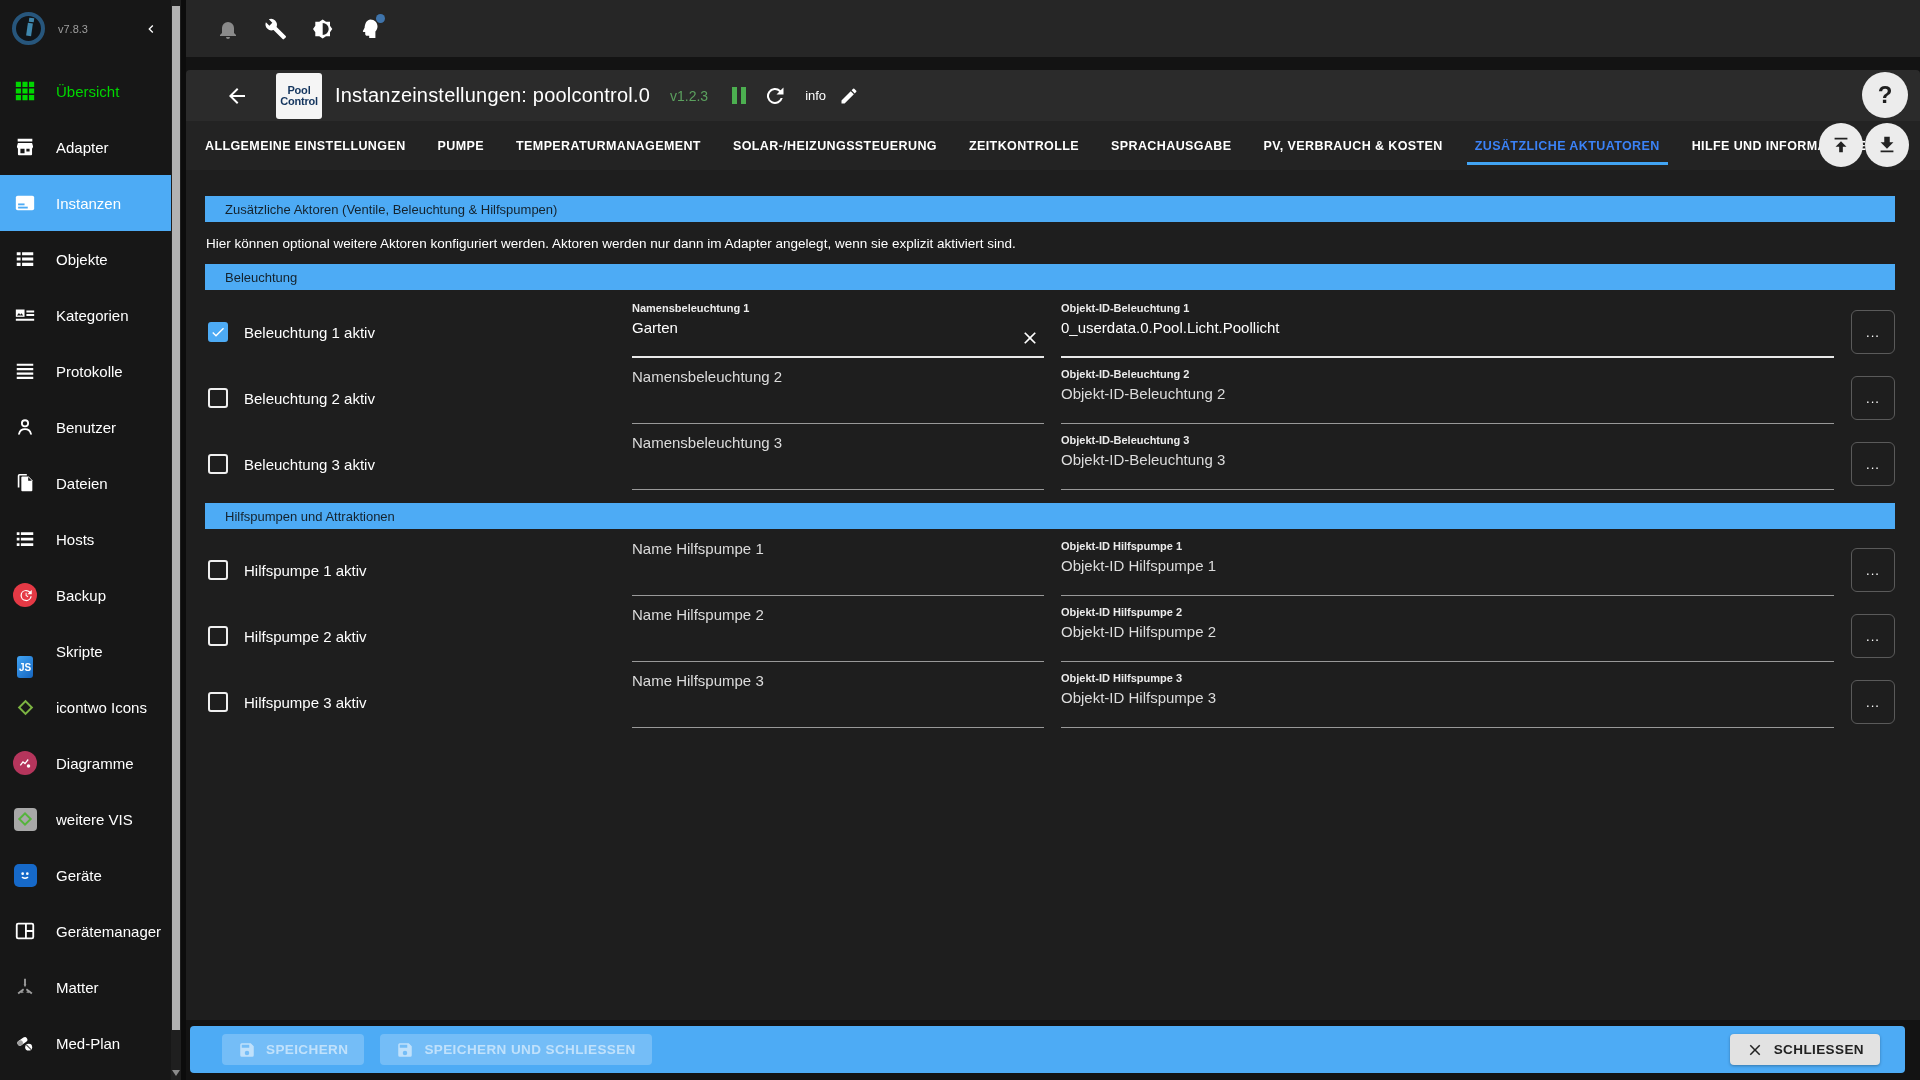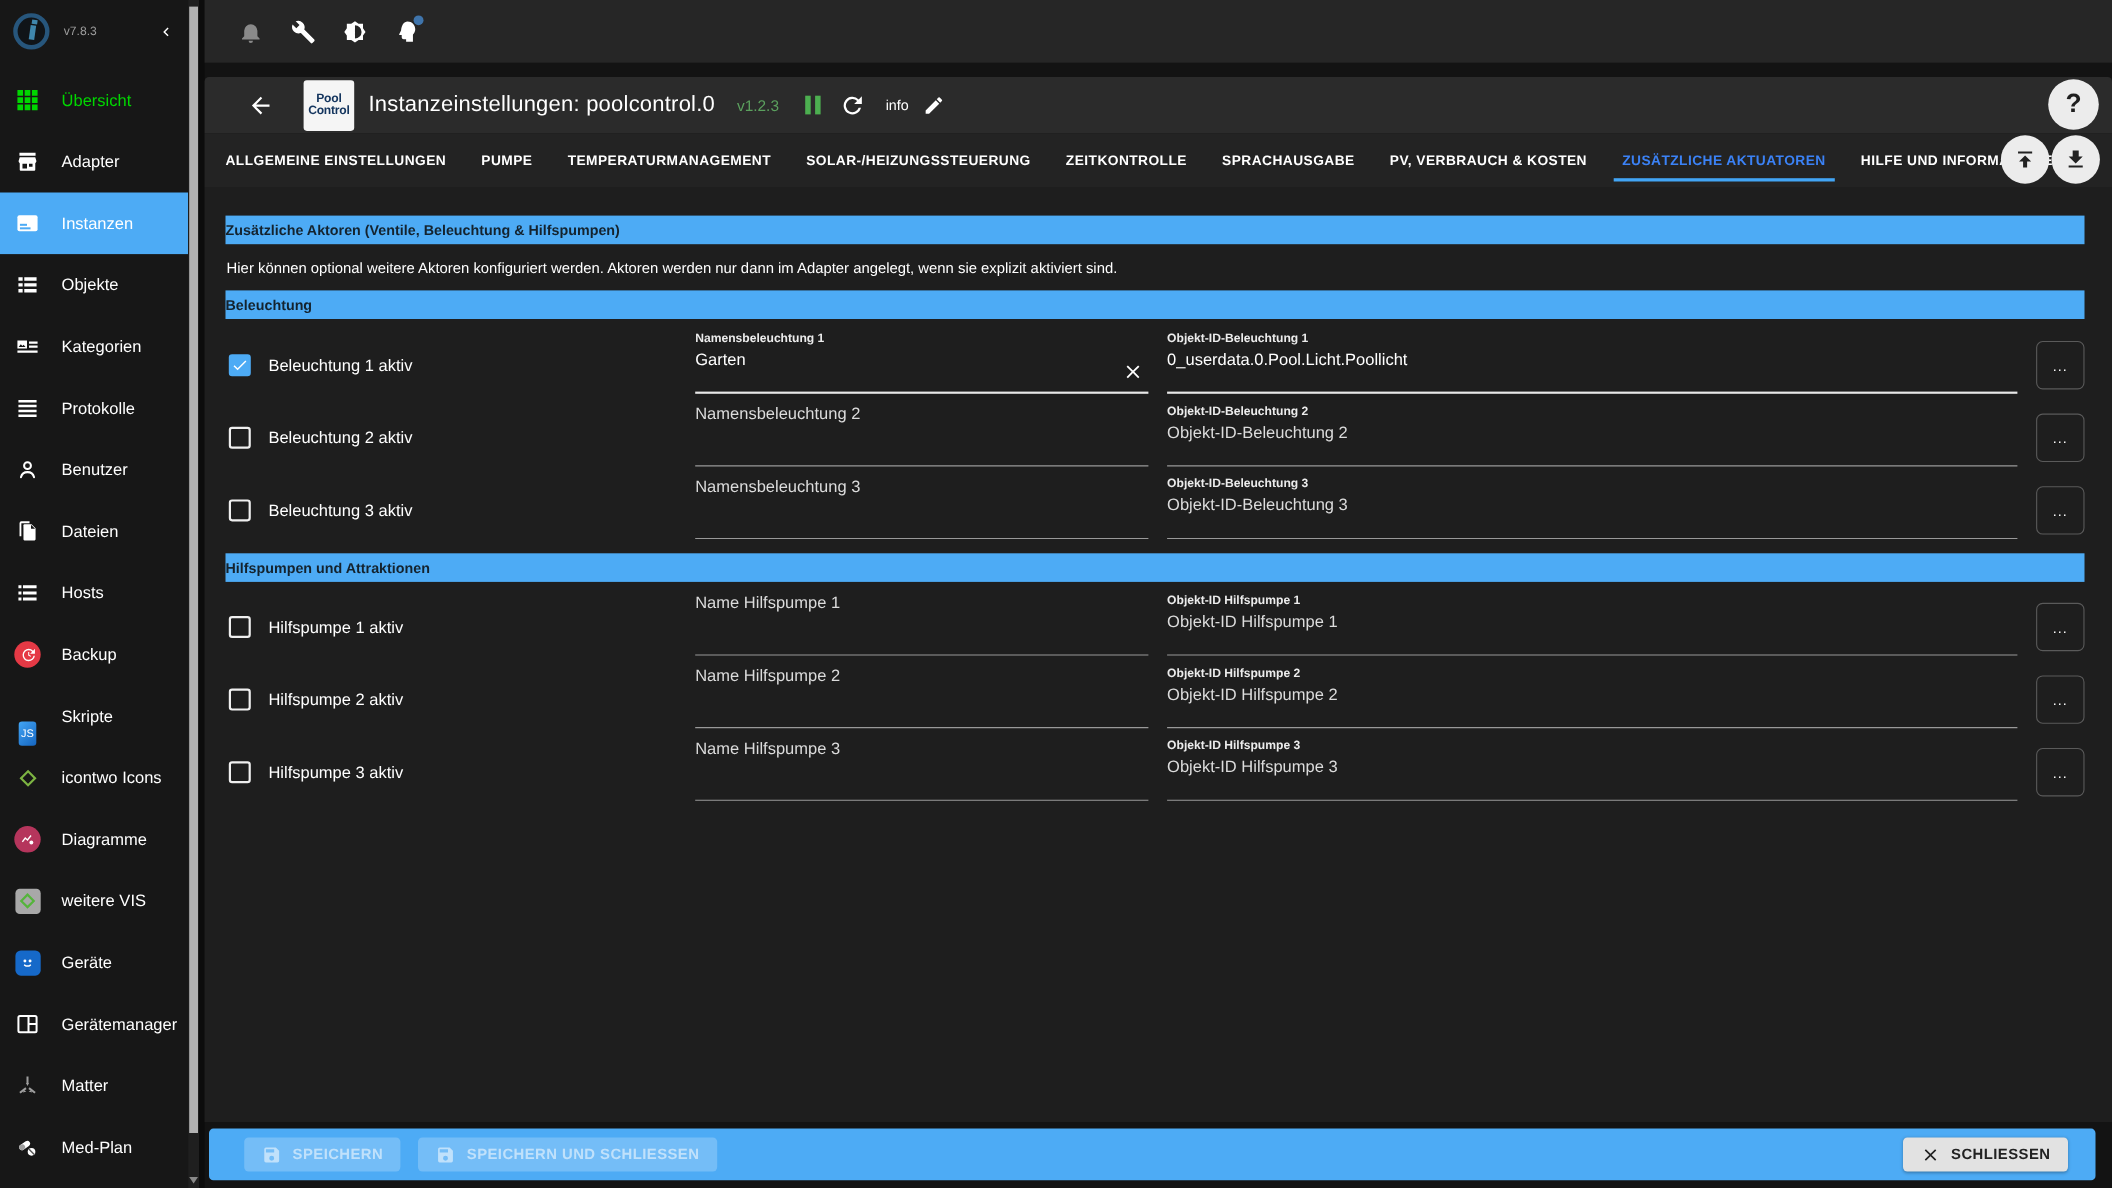--- a/index.html
+++ b/index.html
@@ -13,21 +13,21 @@
   .logo-i { position:absolute; left:11px; top:7px; width:5px; height:13px; background:#3f87ad; transform:rotate(8deg); }
   .logo-dot { position:absolute; left:13px; top:2px; width:5px; height:4px; background:#3f87ad; transform:rotate(8deg); }
   .sb-version { color:#9e9e9e; font-size:11px; margin-left:13px; }
   .sb-collapse { margin-left:auto; width:20px; height:20px; display:flex; align-items:center; justify-content:center; cursor:pointer; }
   .nav { flex:1; padding-top:6px; overflow:hidden; }
   .nav-item { height:56px; display:flex; align-items:center; padding-left:13px; gap:19px; font-size:15px; font-weight:500; cursor:pointer; white-space:nowrap; }
   .nav-item.active { background:#4dabf5; }
   .nav-item.green { color:#00d600; }
   .nav-ic { width:24px; height:24px; display:flex; align-items:center; justify-content:center; flex-shrink:0; }
   .badge-circle { width:24px; height:24px; border-radius:50%; display:flex; align-items:center; justify-content:center; }
-  .js-box { width:16px; height:22px; border-radius:3px; background:linear-gradient(135deg,#42a5f5,#1565c0); display:flex; align-items:center; justify-content:center; font-size:10px; font-weight:400; color:#fff;margin-top:32px; }
+  .js-box { width:16px; height:22px; border-radius:3px; background:linear-gradient(135deg,#42a5f5,#1565c0); display:flex; align-items:center; justify-content:center; font-size:10px; font-weight:700; color:#fff;margin-top:32px; }
   .diamond-wrap { width:24px; height:24px; position:relative; display:flex; align-items:center; justify-content:center; }
   .diamond { width:11px; height:11px; border:2px solid #7cb342; transform:rotate(45deg); }
   .inventwo-box { width:23px; height:23px; border-radius:4px; background:#a8a8a8; display:flex; align-items:center; justify-content:center; }
   .inventwo-box .diamond { border-color:#55b43c; width:10px; height:10px; }
   .geraete-box { width:23px; height:23px; border-radius:5px; background:#1669c9; display:flex; align-items:center; justify-content:center; }
 
   
   .side-scroll { width:10px; background:#1f1f1f; position:relative; flex-shrink:0; }
   .side-thumb { position:absolute; top:6px; bottom:50px; left:1px; width:8px; background:#b2b2b2; }
   .side-arrow { position:absolute; bottom:4px; left:1px; width:0; height:0; border-left:4px solid transparent; border-right:4px solid transparent; border-top:6px solid #8a8a8a; }
@@ -56,21 +56,21 @@
   .tabstrip { height:49px; background:#232323; display:flex; align-items:center; padding-left:3px; flex-shrink:0; position:relative; }
   .tab { padding:0 16px; height:49px; display:flex; align-items:center; font-size:12.5px; font-weight:700; letter-spacing:0.4px; color:#fff; cursor:pointer; position:relative; white-space:nowrap; }
   .tab.active { color:#3b82f6; }
   .tab.active::after { content:""; position:absolute; left:8px; right:8px; bottom:5px; height:3px; background:#42a5f5; }
   .circle-btn { position:absolute; width:44px; height:44px; border-radius:50%; background:#ececec; display:flex; align-items:center; justify-content:center; cursor:pointer; top:2px; }
   .circle-btn.up { right:57px; }
   .circle-btn.down { right:11px; }
 
   
   .content { flex:1; background:#1e1e1e; padding:26px 25px 0 19px; overflow:hidden; }
-  .section-bar { height:26px; background:#4dabf5; color:#14232e; font-size:13px; font-weight:700; display:flex; align-items:center; padding-left:0; }
+  .section-bar { height:26px; background:#4dabf5; color:#14232e; font-size:13px; font-weight:400; display:flex; align-items:center; padding-left:20px; }
   .desc { font-size:13.5px; margin:14px 0 13px 1px; color:#fff; }
   .rows { margin-top:11px; }
   .frow { display:grid; grid-template-columns:410px 412px 1fr 44px; column-gap:17px; height:62px; margin-bottom:4px; }
   .cell-check { display:flex; align-items:center; padding-left:3px; }
   .cb { width:20px; height:20px; border:2px solid #efefef; border-radius:3px; flex-shrink:0; cursor:pointer; display:flex; align-items:center; justify-content:center; }
   .cb.checked { background:#4dabf5; border-color:#4dabf5; }
   .cb-label { font-size:15px; margin-left:16px; }
   .field { align-self:end; height:56px; display:flex; flex-direction:column; justify-content:flex-start; padding-bottom:6px; border-bottom:1px solid rgba(255,255,255,0.55); position:relative; margin-bottom:5px; }
   .field.strong { border-bottom:2px solid #e8e8e8; }
   .f-label { font-size:11px; color:#ececec; margin-bottom:5px; font-weight:600; }

